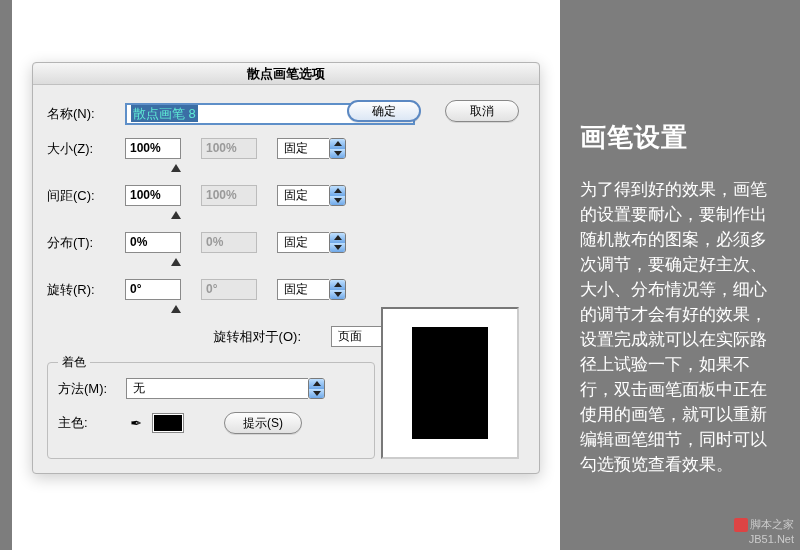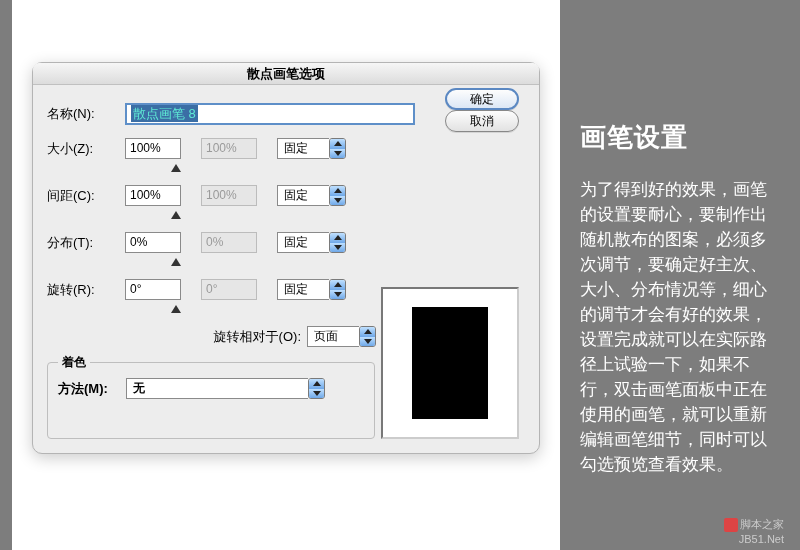--- a/index.html
+++ b/index.html
@@ -16,21 +16,21 @@
   left: 12px; top: 0;
   width: 548px; height: 550px;
   background: #fff;
 }
 .dialog {
   position: absolute;
   left: 32px; top: 62px;
   width: 508px;
   background: #ededed;
   border: 1px solid #b4b4b4;
-  border-radius: 10px;
+  border-radius: 4px;
   box-shadow: 0 4px 16px rgba(0,0,0,0.2);
 }
 .titlebar {
   height: 22px;
   background: linear-gradient(#f6f6f6,#dcdcdc);
   border-bottom: 1px solid #c0c0c0;
   border-radius: 6px 6px 0 0;
   text-align: center;
   line-height: 22px;
   font-weight: bold;
@@ -60,20 +60,21 @@
   color: #5eead4;
   padding: 1px 2px;
 }
 .num {
   width: 56px; height: 21px;
   border: 1px solid #8a8a8a;
   background: #fff;
   line-height: 19px;
   padding: 0 4px;
   font-size: 12px;
+  font-weight: bold;
 }
 .num.dis {
   background: #e6e6e6;
   color: #9a9a9a;
   border-color: #bcbcbc;
 }
 .gap { width: 20px; }
 .sel-wrapper {
   display: flex;
   align-items: center;
@@ -142,48 +143,47 @@
   box-shadow: 0 1px 0 rgba(0,0,0,0.1);
 }
 .btn.primary {
   border: 2px solid #5b88c2;
   background: linear-gradient(#fdfdfd,#dce7f5);
   line-height: 18px;
 }
 .btn-col {
   position: absolute;
   right: 20px;
-  top: 3px;
-  display: flex;
-  flex-direction: column;
-  gap: 0;
+  top: 15px;
+  display: flex;
+  flex-direction: row;
+  gap: 24px;
 }
 .preview {
   position: absolute;
   right: 20px;
   bottom: 14px;
   width: 138px; height: 152px;
   background: #fff;
   border: 2px inset #ccc;
   display: flex;
   align-items: center;
   justify-content: center;
 }
 .preview .rect {
   width: 76px; height: 112px;
   background: #000;
 }
 .group {
   border: 1px solid #bebebe;
   border-radius: 4px;
-  padding: 12px 10px 26px 10px;
+  padding: 12px 10px 14px 10px;
   margin-top: 12px;
   width: 328px;
   position: relative;
-  font-weight: bold;
 }
 .group .legend {
   position: absolute;
   top: -9px; left: 10px;
   background: #ededed;
   padding: 0 4px;
   font-size: 12px;
 }
 .group .grow {
   display: flex;
@@ -205,20 +205,21 @@
 .swatch {
   width: 32px; height: 20px;
   background: #000;
   border: 1px solid #888;
   box-shadow: inset 0 0 0 1px #fff;
 }
 .rot-rel-row {
   display: flex;
   align-items: center;
   margin-bottom: 12px;
+  gap: 24px;
 }
 .rot-rel-row .rlbl { width: 260px; text-align: right; padding-right: 6px; }
 
 .side {
   position: absolute;
   left: 580px;
   top: 120px;
   width: 200px;
   color: #fff;
 }
@@ -227,21 +228,21 @@
   font-weight: bold;
   margin-bottom: 22px;
   letter-spacing: 1px;
 }
 .side p {
   font-size: 17px;
   line-height: 25px;
 }
 .watermark {
   position: absolute;
-  right: 16px; bottom: 4px;
+  right: 6px; bottom: 4px;
   text-align: right;
   color: #ccc;
   font-size: 11px;
   line-height: 14px;
 }
 .watermark .logo {
   display: inline-block;
   vertical-align: middle;
   width: 14px; height: 14px;
   background: #d44;
@@ -383,20 +384,28 @@
           <div class="stepper">
               <div>
                 <span class="tri-up"></span>
               </div>
               <div>
                 <span class="tri-dn"></span>
               </div>
             </div>
         </div>
       </div>
+      <div class="grow">
+        <div class="glbl">主色:</div>
+        <div class="eyedrop">✒</div>
+        <div style="width:6px"></div>
+        <div class="swatch"></div>
+        <div style="width:40px"></div>
+        <div class="btn" style="width:78px">提示(S)</div>
+      </div>
     </div>
 
     <div class="preview">
       <div class="rect"></div>
     </div>
 
   </div>
 </div>
 
 <div class="side">

